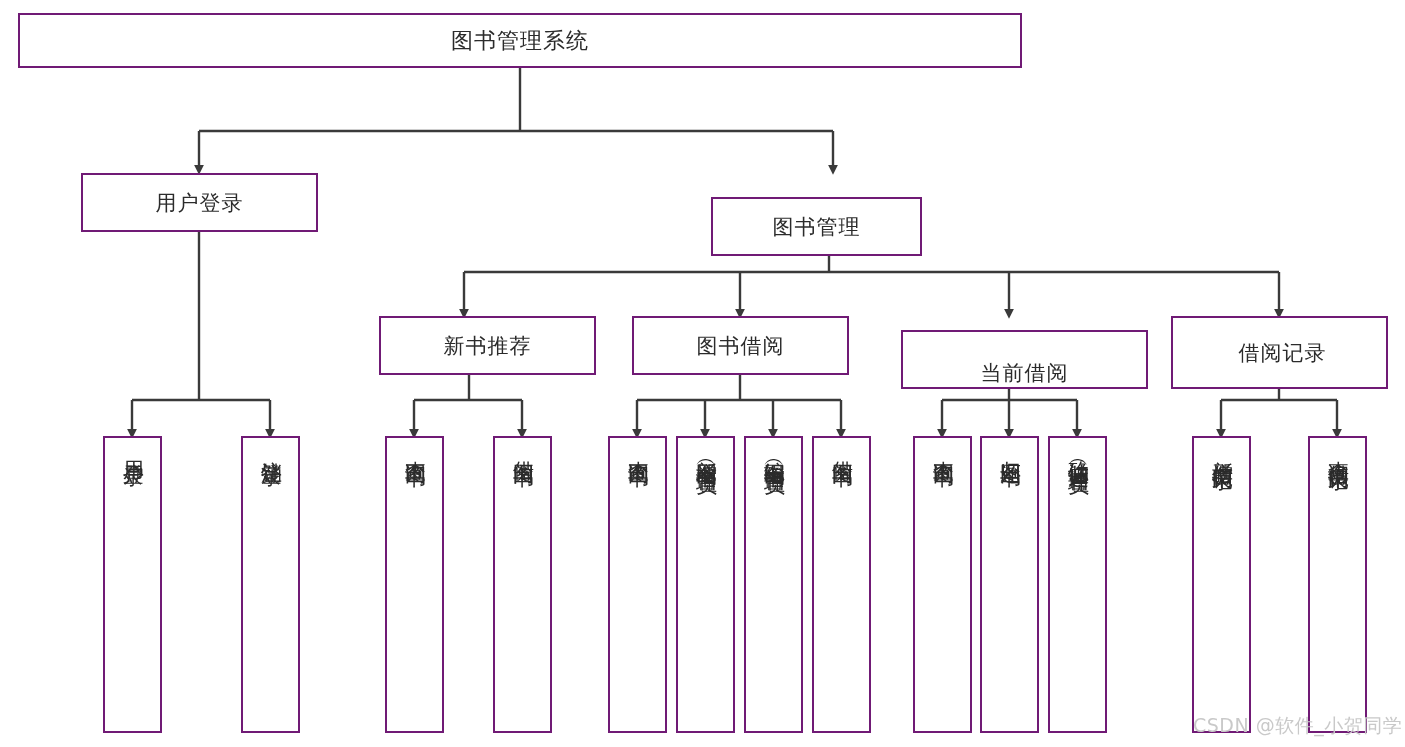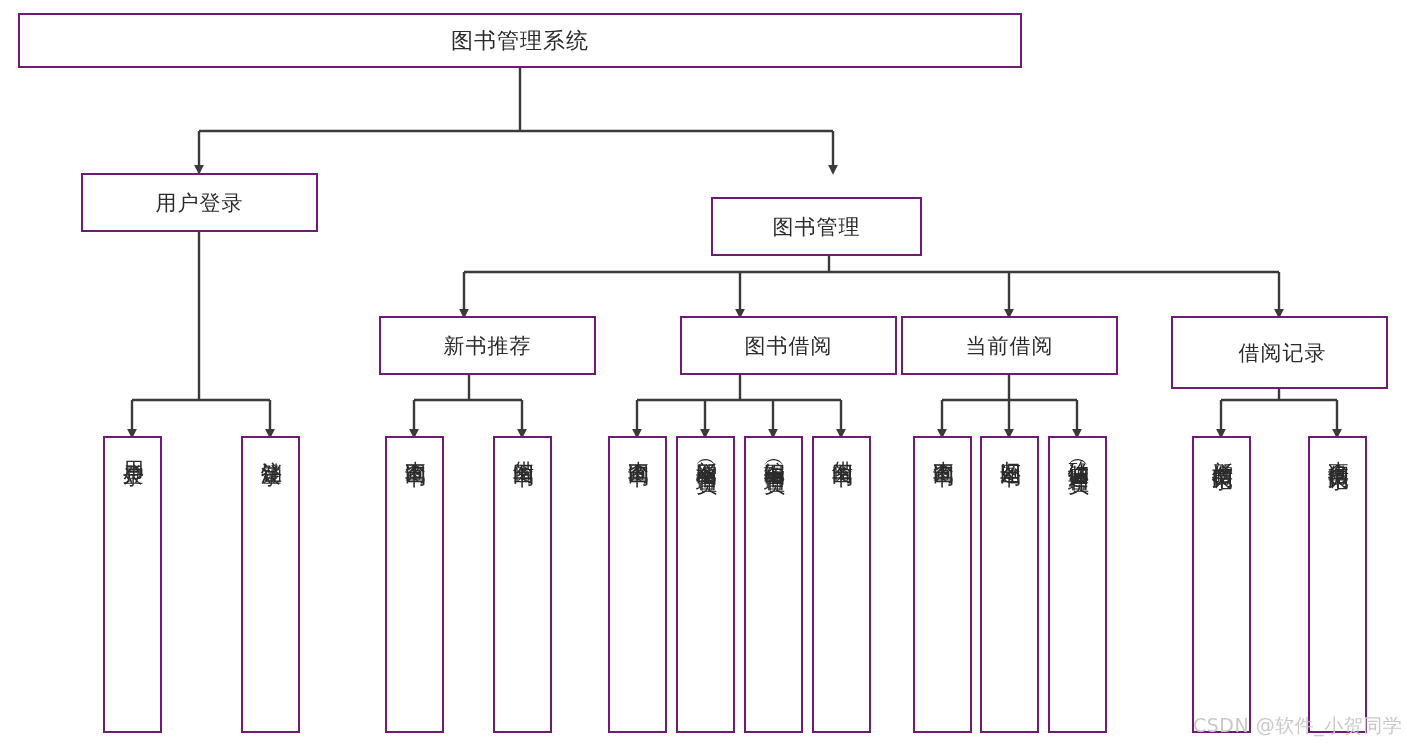--- a/index.html
+++ b/index.html
@@ -107,24 +107,24 @@
   <div class="node h" style="left:81px;top:173px;width:237px;height:59px;">
     <span>用户登录</span>
   </div>
   <div class="node h" style="left:711px;top:173px;width:211px;height:59px;margin-top:24px;">
     <span>图书管理</span>
   </div>
 
   <div class="node h" style="left:379px;top:316px;width:217px;height:59px;">
     <span>新书推荐</span>
   </div>
-  <div class="node h" style="left:632px;top:316px;width:217px;height:59px;margin-left:48px;">
+  <div class="node h" style="left:632px;top:316px;width:217px;height:59px;">
     <span>图书借阅</span>
   </div>
-  <div class="node h" style="left:901px;top:316px;width:217px;height:59px;">
+  <div class="node h" style="left:901px;top:330px;width:247px;height:59px;align-items:flex-end;">
     <span>当前借阅</span>
   </div>
   <div class="node h" style="left:1171px;top:316px;width:217px;height:73px;padding-left:6px;">
     <span>借阅记录</span>
   </div>
 
   <div class="node v" style="left:103px;top:436px;width:59px;height:297px;">
     <span class="vtext">用户登录</span>
   </div>
   <div class="node v" style="left:241px;top:436px;width:59px;height:297px;">

